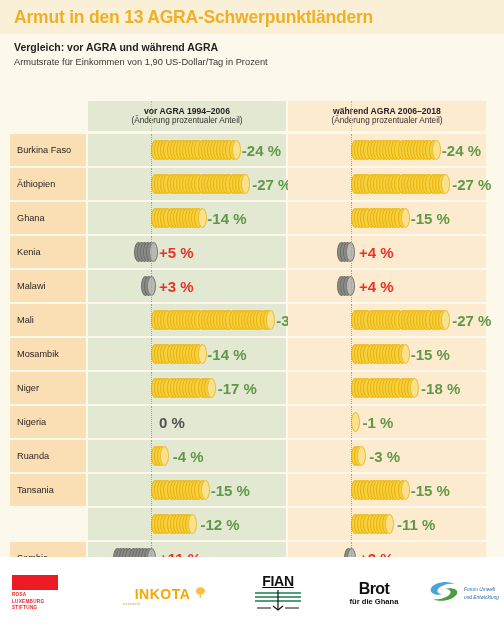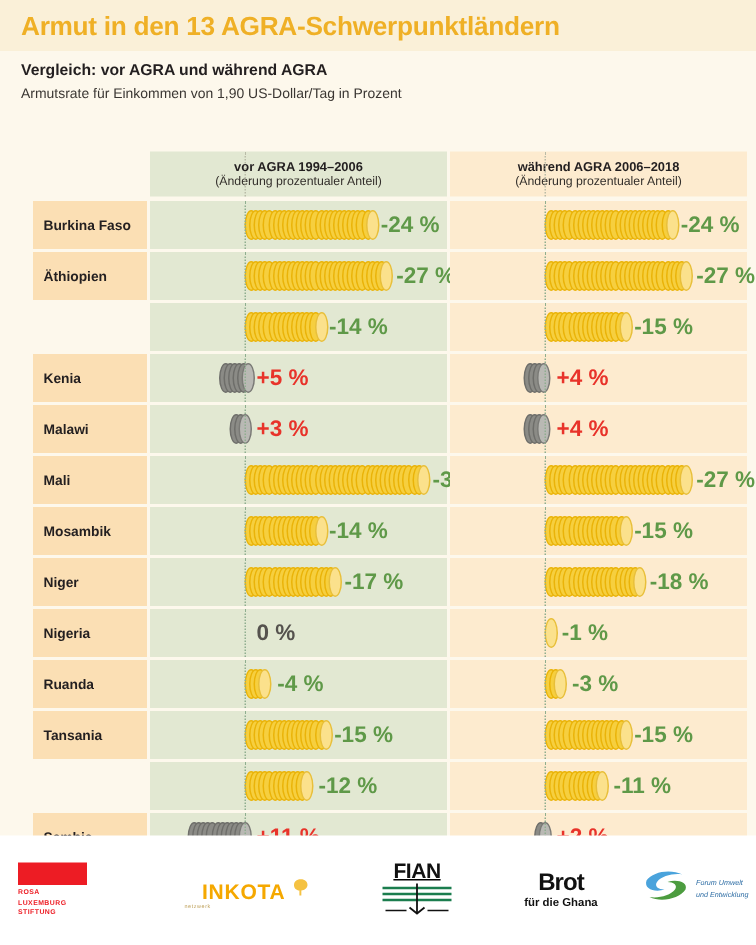--- a/index.html
+++ b/index.html
@@ -26,21 +26,21 @@
     position:absolute;left:14px;top:41px;
     font-size:10.5px;font-weight:bold;color:#231f20;
   }
   .desc{
     position:absolute;left:14px;top:57px;
     font-size:9.3px;color:#3a3632;
   }
 
   
   .table{
-    position:absolute;left:22px;top:101px;
+    position:absolute;left:10px;top:101px;
     width:416px;
   }
   .colhead{
     position:relative;height:30px;
   }
   .colhead .hcell{
     position:absolute;top:0;height:30px;
     display:flex;flex-direction:column;align-items:center;justify-content:center;
     text-align:center;line-height:1.25;
   }
@@ -52,21 +52,21 @@
   .rows{position:relative;margin-top:3px;}
   .row{
     position:relative;height:32px;margin-bottom:2px;
   }
   .cell-name{
     position:absolute;left:0;top:0;width:76px;height:32px;
     background:#fbdfb4;
     display:flex;align-items:center;
   }
   .cell-name span{
-    font-size:9.2px;font-weight:bold;color:#231f20;
+    font-size:9.2px;font-weight:normal;color:#231f20;
     padding-left:7px;white-space:nowrap;
   }
   .cell-a{position:absolute;left:78px;top:0;width:198px;height:32px;background:#e2e8d2;}
   .cell-b{position:absolute;left:278px;top:0;width:198px;height:32px;background:#fdebcf;}
 
   
   .zeroline{
     position:absolute;top:0;width:0;height:32px;
     border-left:1px dotted #8fae8f;
   }
@@ -328,20 +328,23 @@
                   <div class="coin neg" style="left: 86.8px; z-index: 29;"></div>
                   <div class="coin neg cap" style="left: 89.9px; z-index: 30;"></div>
                 </div>
               </div>
               <div class="barlabel down" style="left: 164.15px;">-27 %</div>
             </div>
             <div class="zeroline" style="left: 63px;"></div>
           </div>
         </div>
         <div class="row">
+          <div class="cell-name">
+            <span>Ghana</span>
+          </div>
           <div class="cell-a">
             <div>
               <div class="bar" style="left: 63px; width: 48.3px;">
                 <div class="coins">
                   <div class="coin neg" style="left: 0px; z-index: 1;"></div>
                   <div class="coin neg" style="left: 3.1px; z-index: 2;"></div>
                   <div class="coin neg" style="left: 6.2px; z-index: 3;"></div>
                   <div class="coin neg" style="left: 9.3px; z-index: 4;"></div>
                   <div class="coin neg" style="left: 12.4px; z-index: 5;"></div>
                   <div class="coin neg" style="left: 15.5px; z-index: 6;"></div>

